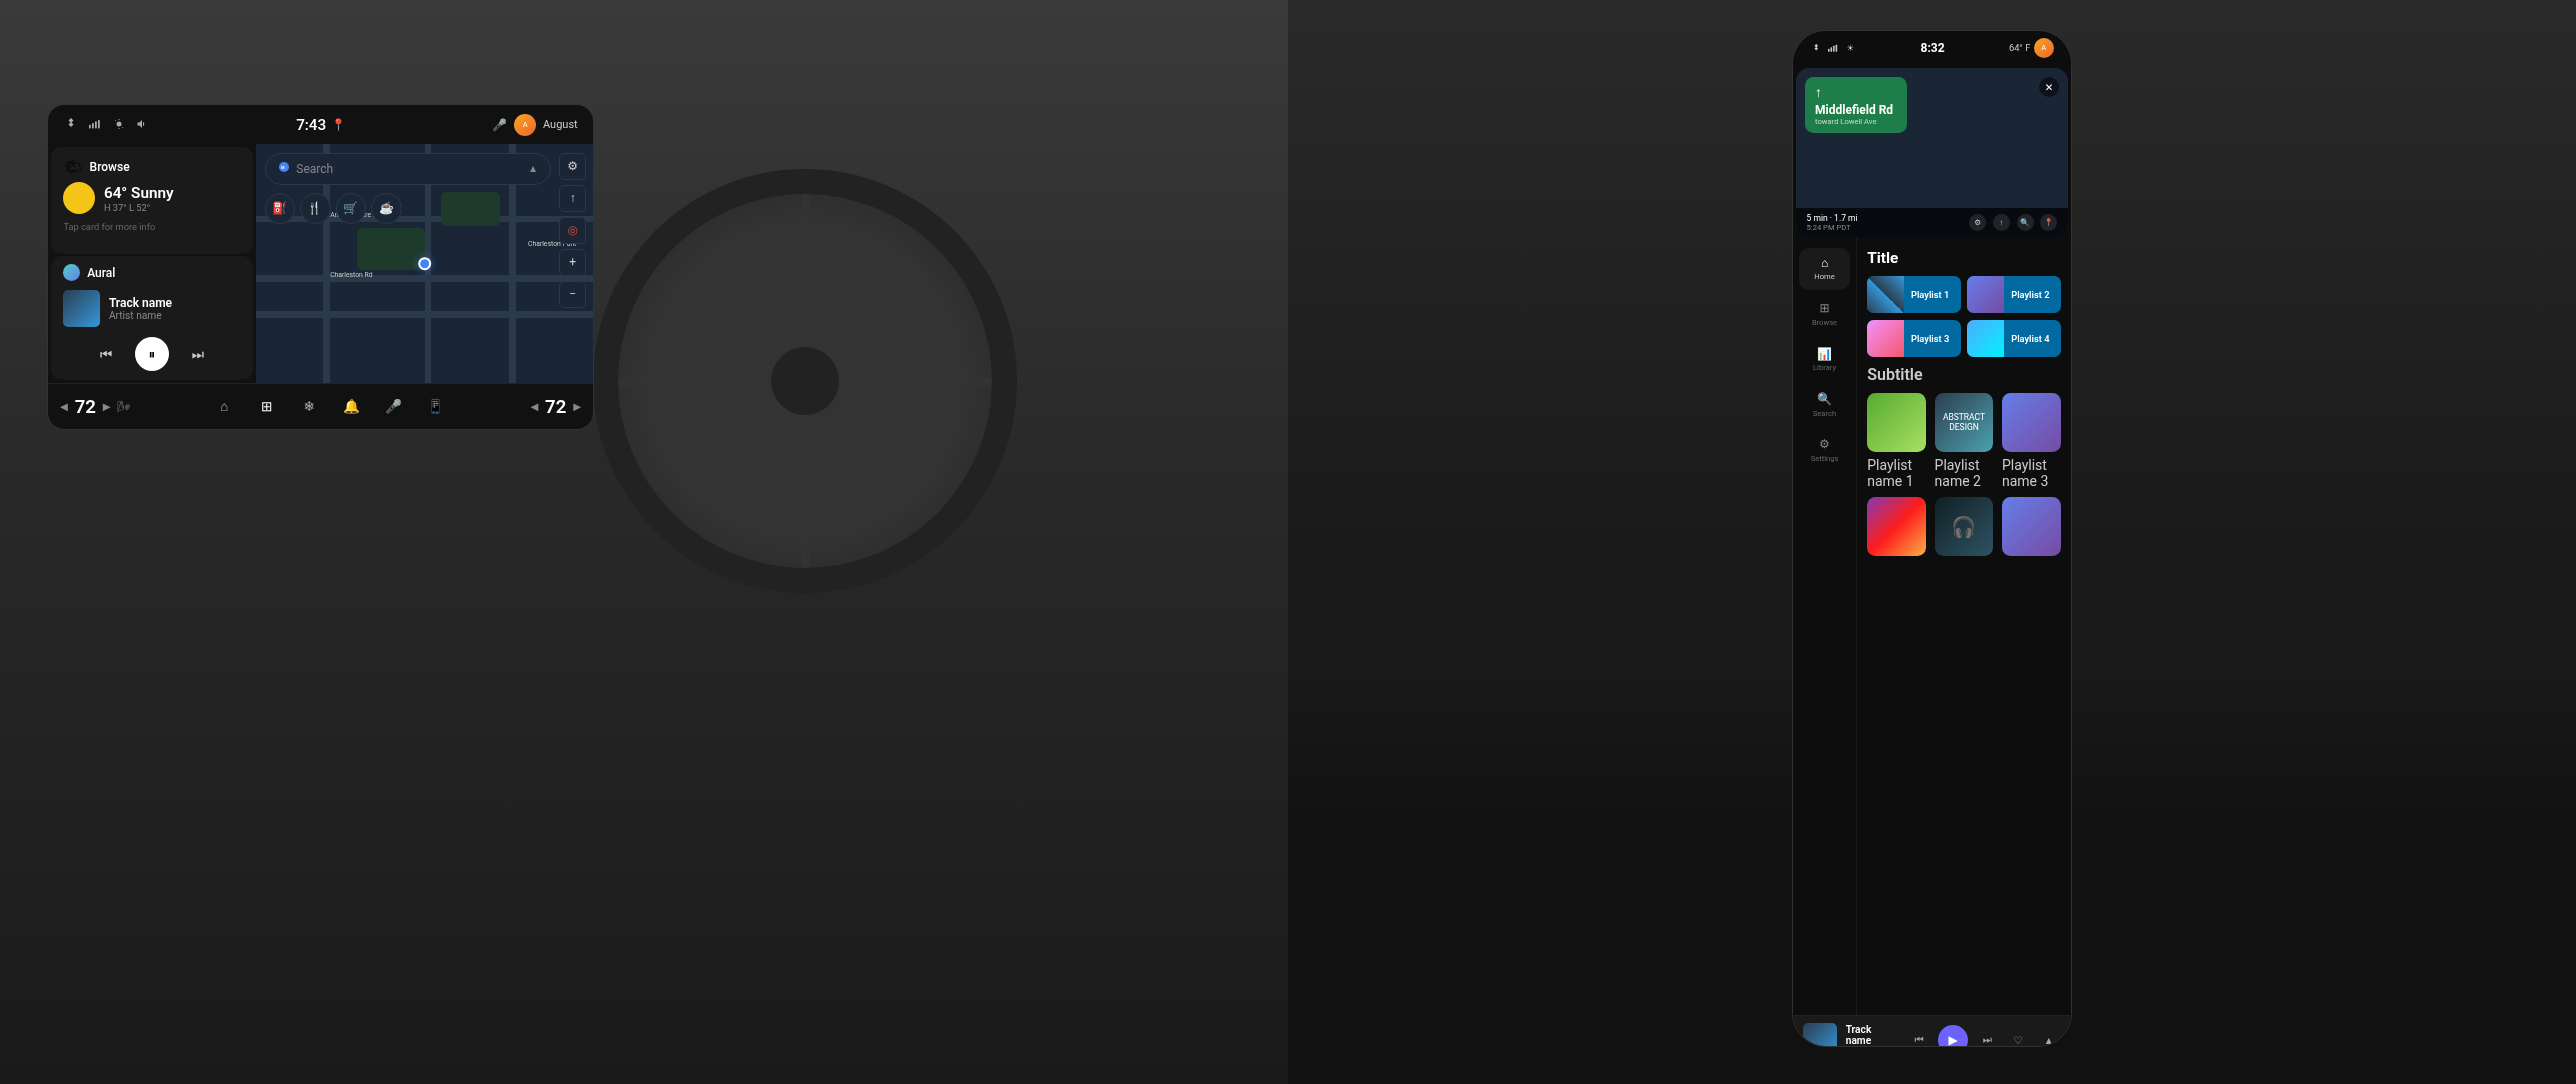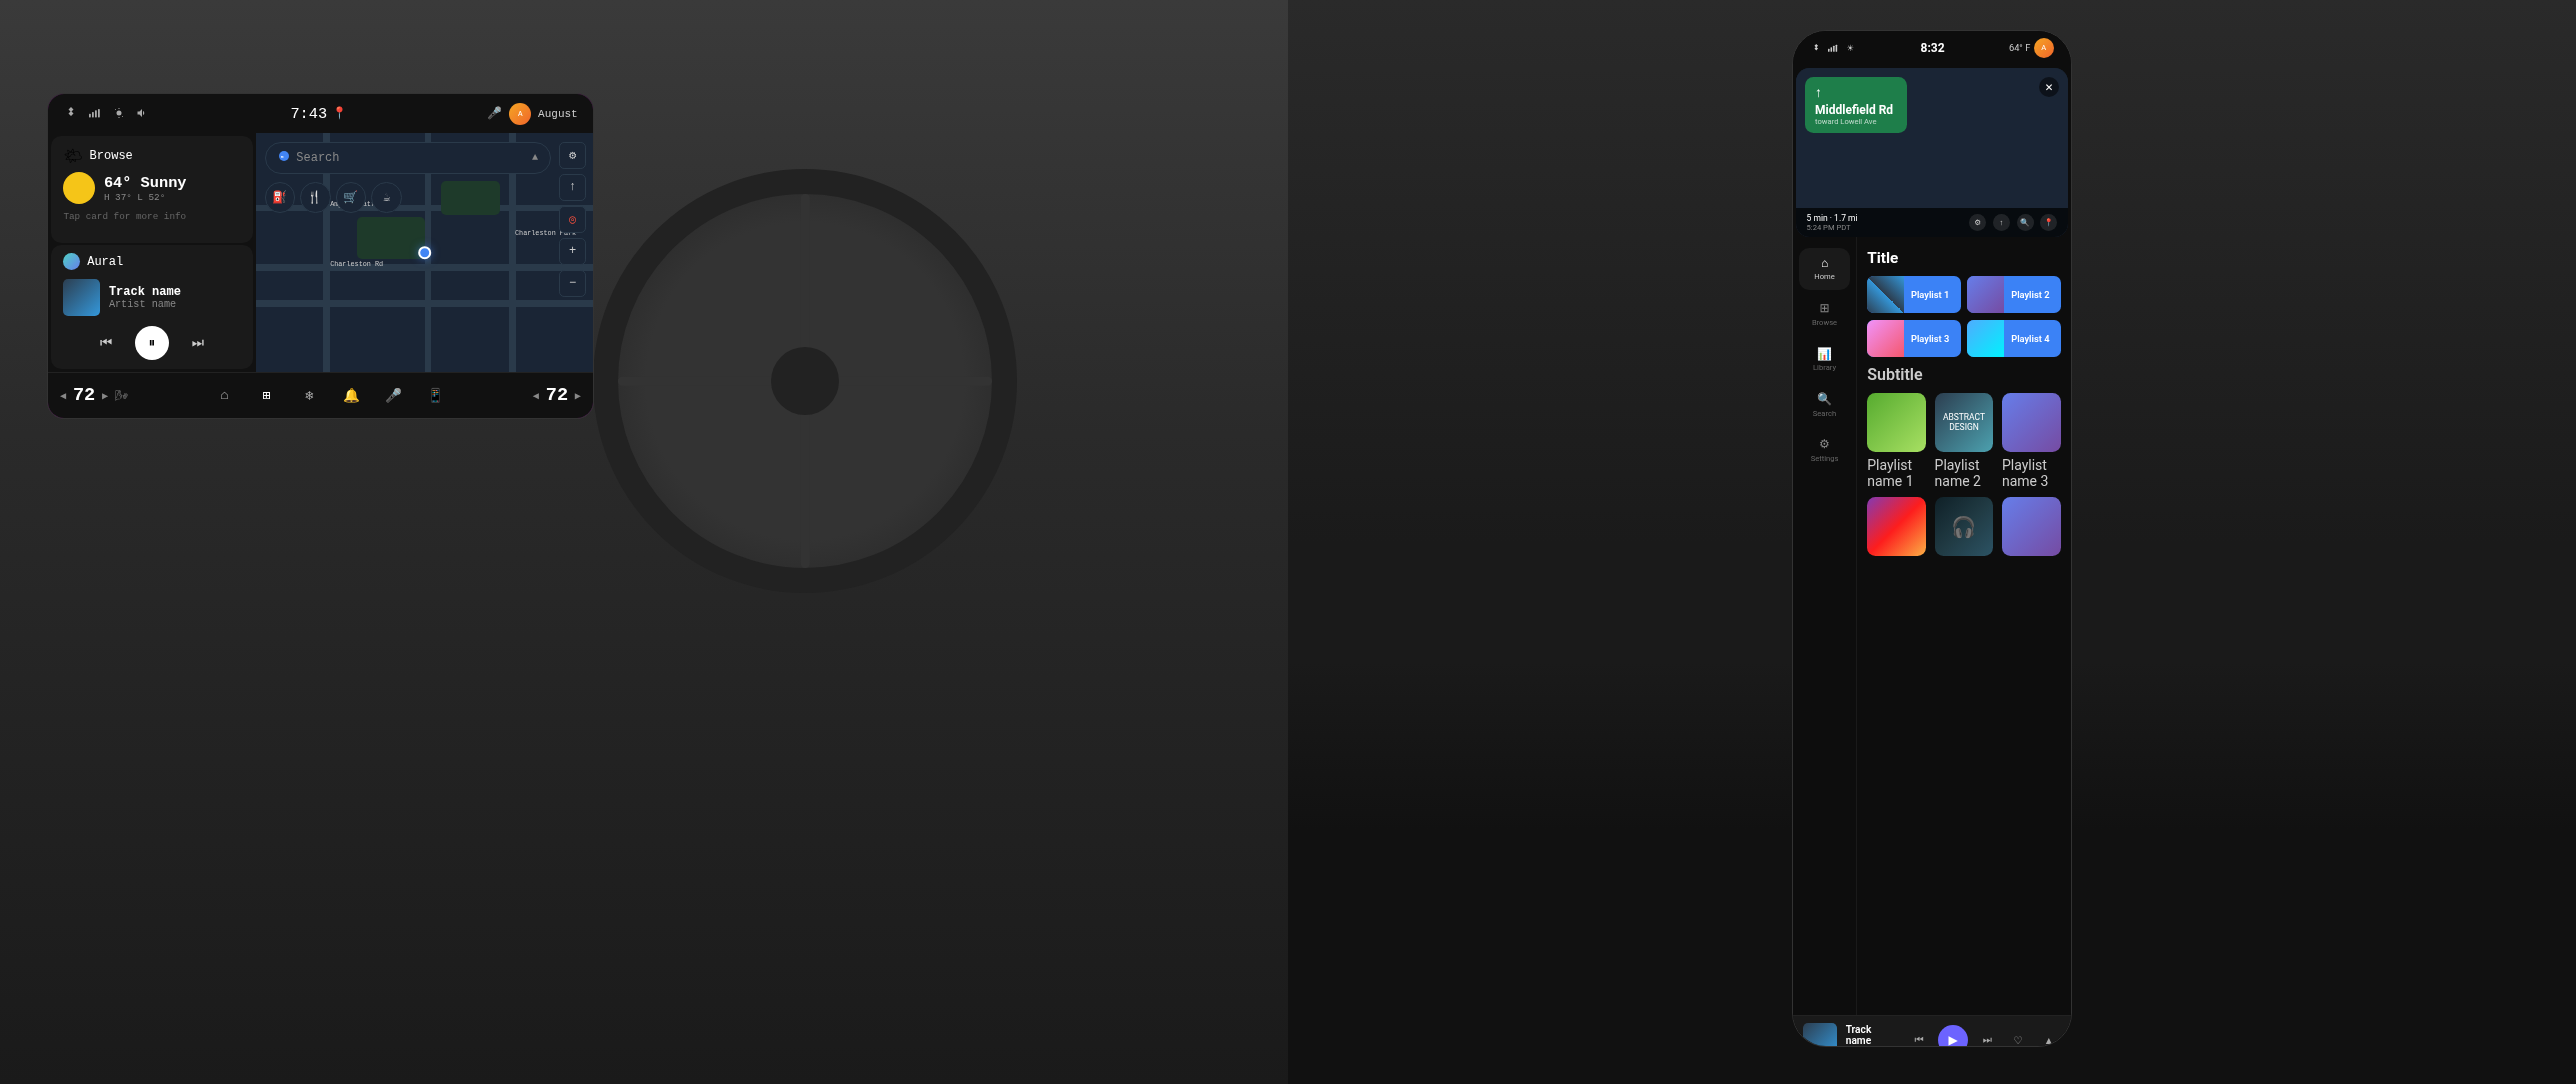--- a/index.html
+++ b/index.html
@@ -68,30 +68,29 @@
       transform: translate(-50%, -50%);
       width: 68px;
       height: 68px;
       border-radius: 50%;
       background: #222;
     }
 
     
     .infotainment-screen {
       position: absolute;
-      top: 93px;
+      top: 104px;
       left: 47px;
       width: 547px;
       height: 326px;
       background: #701a75;
       border-radius: 17px;
       overflow: hidden;
       z-index: 10;
       border: 1.7px solid #333;
-      font-family: Liberation Mono, monospace;
     }
 
     
     .status-bar {
       display: flex;
       align-items: center;
       justify-content: space-between;
       padding: 8.5px 15.3px;
       background: #111;
       height: 39px;
@@ -772,21 +771,21 @@
       display: grid;
       grid-template-columns: 1fr 1fr;
       gap: 6.8px;
       margin-bottom: 8.5px;
     }
 
     .playlist-item-sm {
       display: flex;
       align-items: center;
       gap: 6.8px;
-      background: #3b82f6;
+      background: #0369a1;
       border-radius: 6.8px;
       overflow: hidden;
       cursor: pointer;
     }
 
     .playlist-thumb-sm {
       width: 37px;
       height: 37px;
       flex-shrink: 0;
     }

